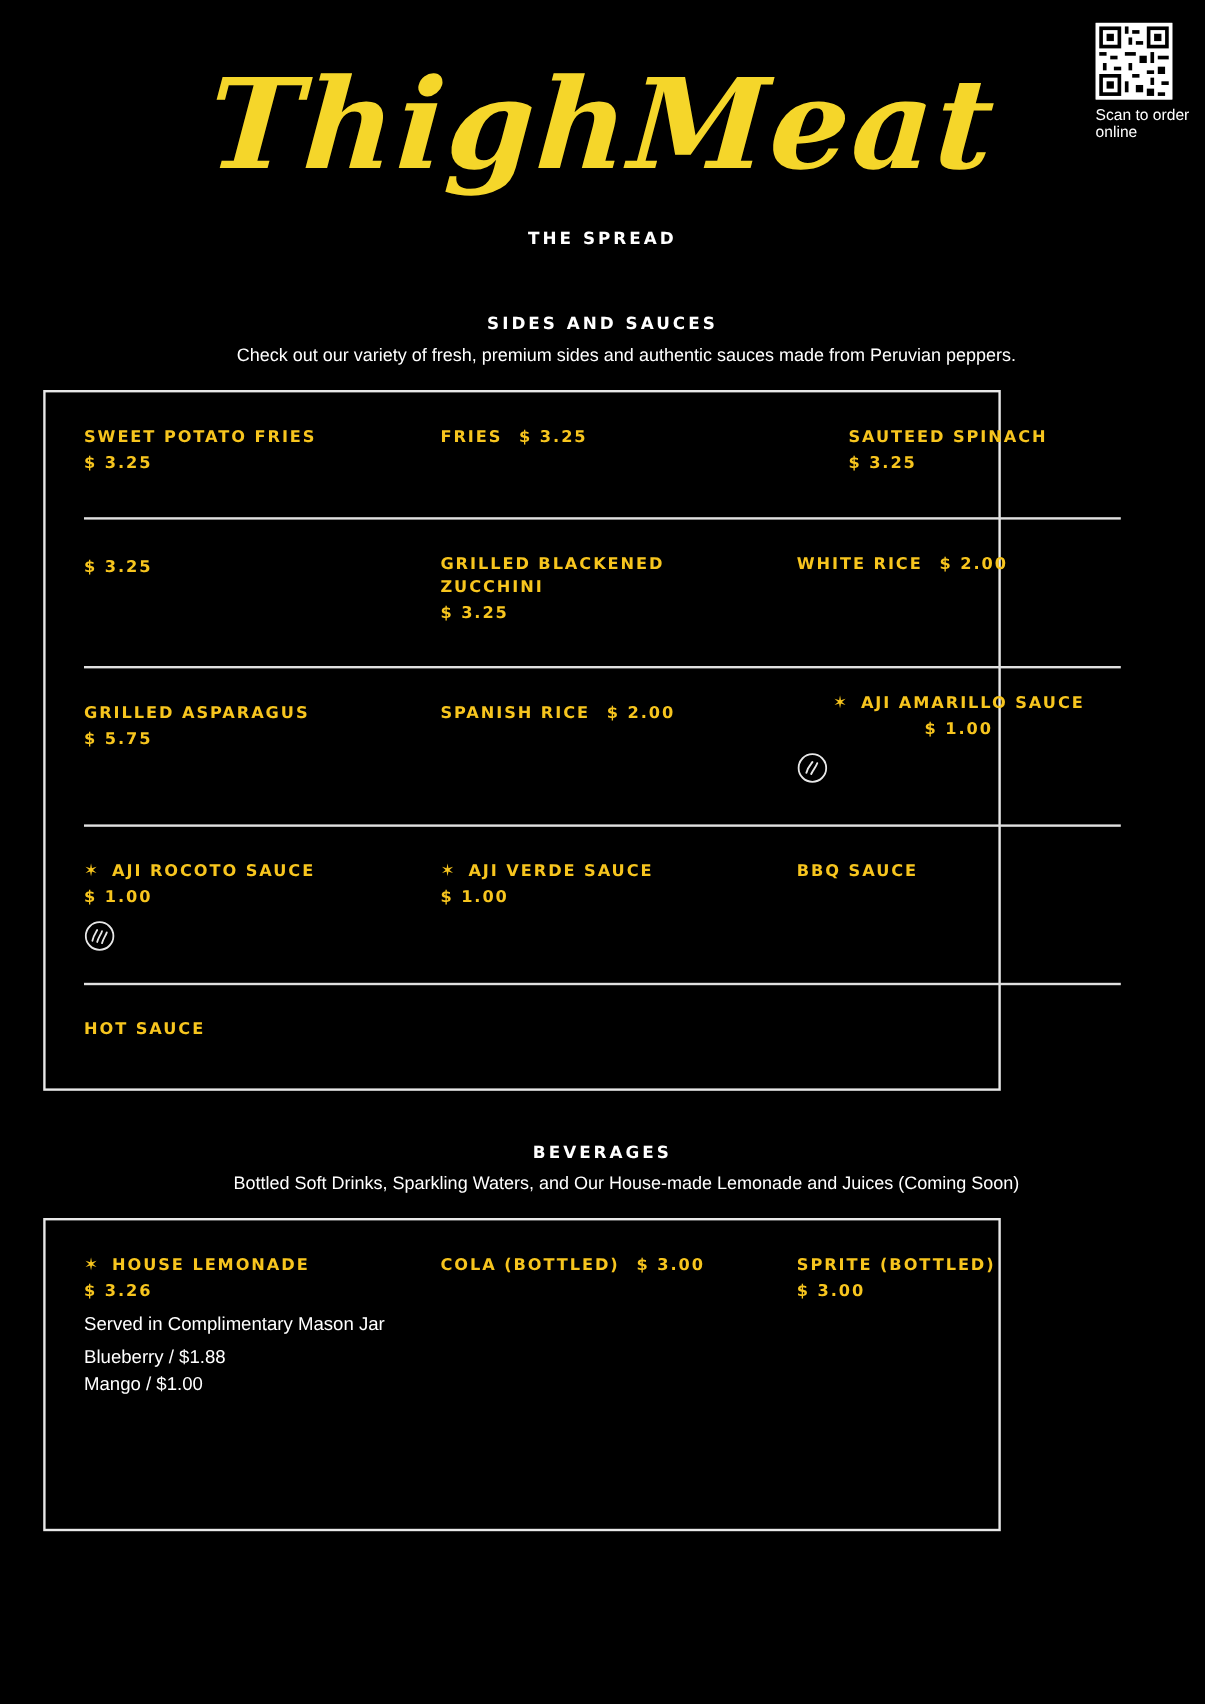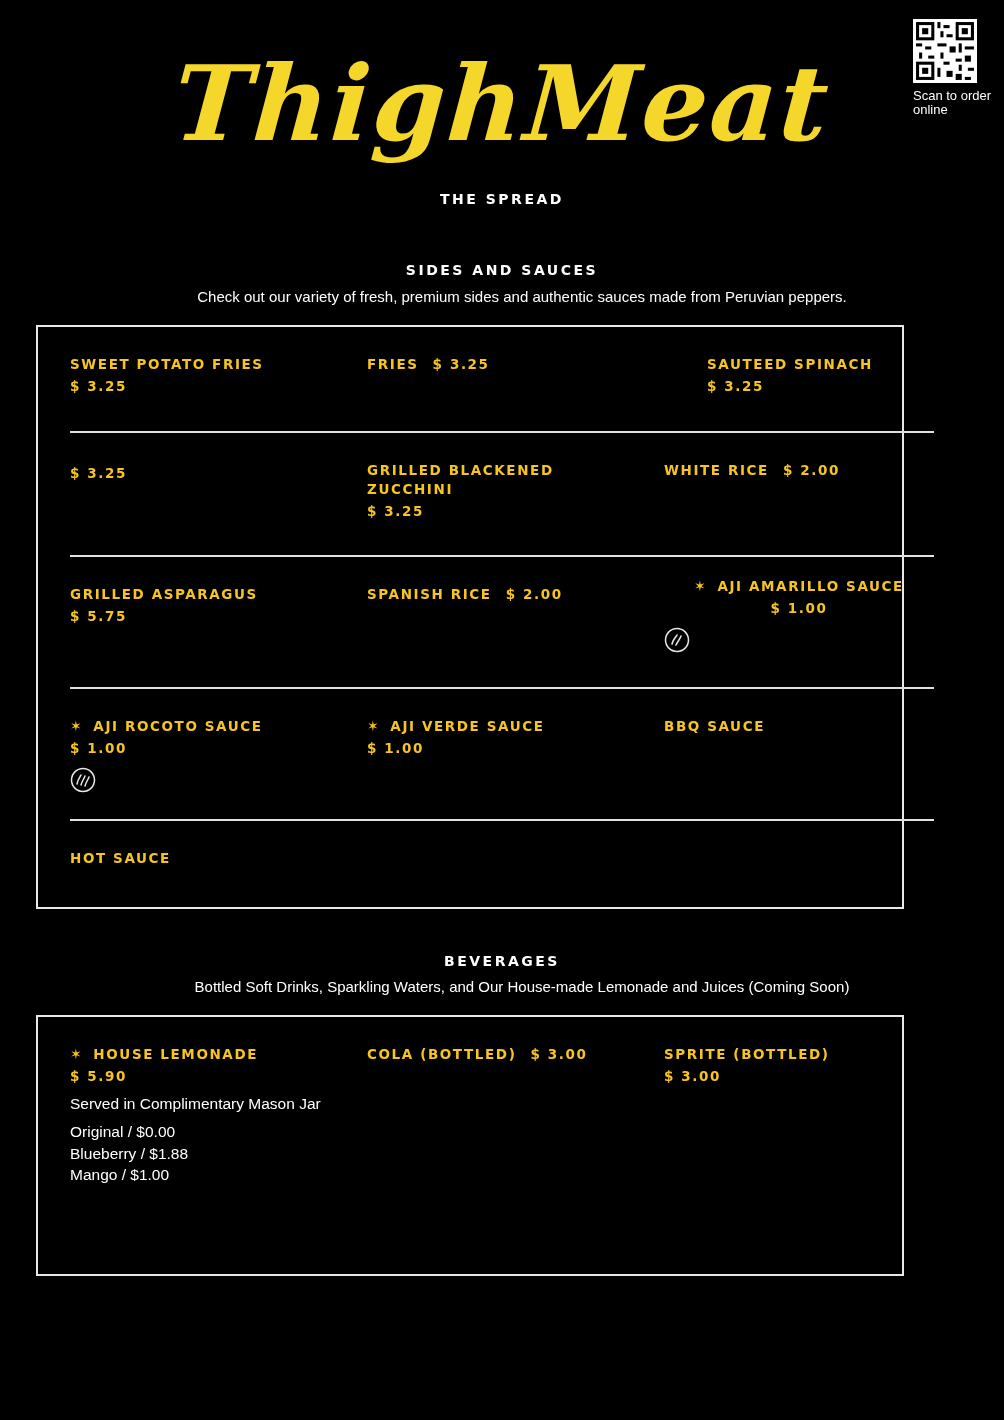--- a/index.html
+++ b/index.html
@@ -4,21 +4,21 @@
 <style>
   html, body { margin: 0; padding: 0; background: #000; }
   body { width: 1004px; height: 1420px; position: relative; overflow: hidden; font-family: "Liberation Sans", sans-serif; color: #fff; }
   .logo { position: absolute; left: 0; right: 0; top: 52px; text-align: center; font-family: "DejaVu Serif", serif; font-style: italic; font-weight: bold; font-size: 104px; color: #f5d62a; letter-spacing: 2px; line-height: 1; transform: skewX(-4deg); }
   .tagline { position: absolute; left: 0; right: 0; top: 191px; text-align: center; font-family: "DejaVu Sans", sans-serif; font-weight: bold; font-size: 14px; letter-spacing: 2.5px; color: #fff; }
   .qr { position: absolute; left: 913px; top: 19px; width: 64px; height: 64px; background: #fff; }
   .qr svg { display: block; }
   .qr-caption { position: absolute; left: 913px; top: 89px; width: 80px; font-size: 13px; line-height: 13.5px; color: #fff; }
   .section-title { position: absolute; left: 0; right: 0; text-align: center; font-family: "DejaVu Sans", sans-serif; font-weight: bold; font-size: 14px; letter-spacing: 2.5px; color: #fff; }
   .section-desc { position: absolute; left: 0; right: 0; text-align: center; font-size: 15px; color: #fff; padding-left: 40px; }
-  .box { position: absolute; left: 36px; width: 868px; border: 2px solid #e8e8e8; box-sizing: border-box; }
+  .box { position: absolute; left: 36px; width: 798px; border: 2px solid #e8e8e8; box-sizing: border-box; }
   .divider { position: absolute; left: 32px; width: 864px; height: 2px; background: #e0e0e0; }
   .item { position: absolute; width: 270px; }
   .item-name { font-family: "DejaVu Sans", sans-serif; font-weight: bold; font-size: 13.5px; letter-spacing: 1.6px; color: #f7c51e; line-height: 19px; text-transform: uppercase; }
   .item-price { font-family: "DejaVu Sans", sans-serif; font-weight: bold; font-size: 13.5px; letter-spacing: 1.6px; color: #f7c51e; line-height: 19px; margin-top: 3px; }
   .inline-price { margin-left: 14px; }
   .star { display: inline-block; margin-right: 10px; font-size: 14px; }
   .pepper { margin-top: 9px; width: 24px; height: 24px; }
   .desc { font-size: 15.5px; color: #fff; line-height: 21px; margin-top: 7px; }
   .variants { font-size: 15.5px; color: #fff; line-height: 21.5px; margin-top: 7px; }
 </style>
@@ -140,24 +140,23 @@
     <div class="item-name">Hot Sauce</div>
   </div>
 </div>
 
 <div class="section-title" style="top:953px;">BEVERAGES</div>
 <div class="section-desc" style="top:978px;">Bottled Soft Drinks, Sparkling Waters, and Our House-made Lemonade and Juices (Coming Soon)</div>
 
 <div class="box" style="top:1015px;height:261px;">
   <div class="item" style="left:32px;top:28px;width:270px;">
     <div class="item-name"><span class="star">✶</span><span>House Lemonade</span></div>
-    <div class="item-price">$ 5.90</div>
+    <div class="item-price">$ 3.26</div>
     <div class="desc">Served in Complimentary Mason Jar</div>
     <div class="variants">
-      <div>Original / $0.00</div>
       <div>Blueberry / $1.88</div>
       <div>Mango / $1.00</div>
     </div>
   </div>
   <div class="item" style="left:329px;top:28px;">
     <div class="item-name"><span>Cola (Bottled)</span><span class="inline-price">$ 3.00</span></div>
   </div>
   <div class="item" style="left:626px;top:28px;">
     <div class="item-name">Sprite (Bottled)</div>
     <div class="item-price">$ 3.00</div>

